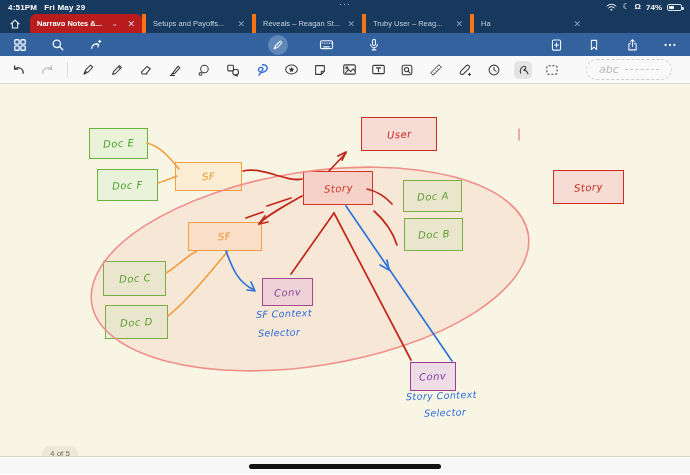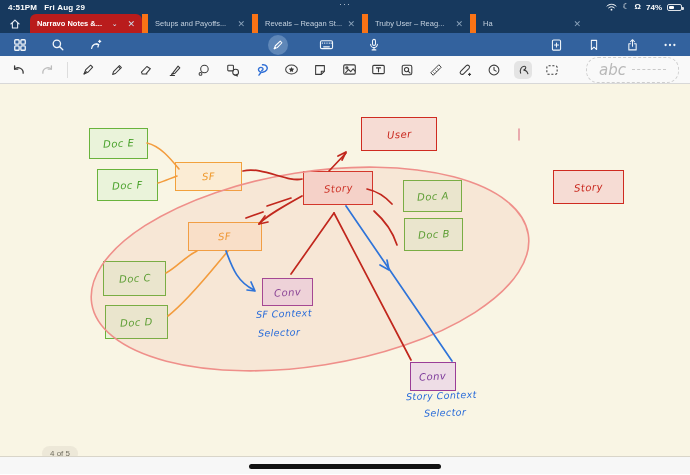--- a/index.html
+++ b/index.html
@@ -17,21 +17,21 @@
     border-radius:2px; }
   .battery .fill { position:absolute; left:1px; top:1px; bottom:1px; width:36%; background:#fff; border-radius:1px; }
   .battery .nub { position:absolute; right:-3px; top:2px; width:2px; height:3px; background:rgba(255,255,255,.85); border-radius:0 1px 1px 0; }
   .mt-dots { position:absolute; left:50%; top:0; transform:translateX(-50%);
     color:#b9c6d6; font-size:9px; line-height:8px; letter-spacing:1px; }
 
   
   .tabbar { height:19px; background:#17395e; display:flex; align-items:stretch; }
   .home-btn { width:30px; display:flex; align-items:center; justify-content:center; color:#e8eef5; }
   .tab { display:flex; align-items:center; justify-content:space-between; gap:4px;
-    padding:0 7px; font-size:7.5px; color:#c3d0de; border-left:6px solid #f97316;
+    padding:0 7px; font-size:7.5px; color:#c3d0de; border-left:4px solid #f97316;
     white-space:nowrap; overflow:hidden; }
   .tab .lbl { overflow:hidden; text-overflow:ellipsis; }
   .tab .x { color:#8aa2ba; font-size:9px; }
   .tab.active { background:#b91c1c; color:#fff; border-radius:6px 6px 0 0;
     border-left:none; font-weight:bold; }
   .tab.active .chev { color:#cfdcea; font-size:7px; }
   .tab.active .x { color:#cfdcea; }
 
   
   .toolbar-main { height:23px; background:#33629e; display:flex; align-items:center;
@@ -45,21 +45,21 @@
   
   .toolbar-tools { height:28px; background:#f9f9f9; border-bottom:1px solid #d8d8d8;
     display:flex; align-items:center; gap:11px; padding:0 9px; color:#3a3a3a; }
   .tool { display:flex; align-items:center; justify-content:center; width:18px; height:18px; }
   .tool.muted { color:#bcbcbc; }
   .tool.blue { color:#2f6fd6; }
   .tool.sel { background:#e4e4e4; border-radius:5px; }
   .vdiv { width:1px; height:16px; background:#ddd; }
   .abc-pill { display:flex; align-items:center; gap:6px; margin-left:14px;
     border:1.5px dashed #cfcfcf; border-radius:12px; padding:3px 12px; color:#b9b9b9;
-    font-size:15px; font-style:italic; font-family:"DejaVu Sans",sans-serif; }
+    font-size:11px; font-style:italic; font-family:"DejaVu Sans",sans-serif; }
   .abc-dashes { width:34px; border-bottom:1.5px dashed #c9c9c9; height:1px; }
 
   
   .canvas { position:relative; width:690px; height:373px; background:#f9f5e4;
     border-bottom:1px solid #d9d5c9; overflow:hidden; }
   .box { position:absolute; display:flex; align-items:center; justify-content:center;
     z-index:1; font-family:"DejaVu Sans",sans-serif; font-style:italic; font-size:10px;
     letter-spacing:.5px; }
   .box span { transform:rotate(-3deg); }
   .box.green  { border:1.5px solid #69b33c; background:#eaf3da; color:#4aa22c; }
@@ -78,21 +78,21 @@
     width:192px; height:4.5px; background:#111; border-radius:3px; }
 </style>
 </head>
 <body>
 
 <div class="screen">
 
   <div class="statusbar">
     <div class="left">
       <span>4:51PM</span>
-      <span>Fri Aug 29</span>
+      <span>Fri May 29</span>
     </div>
     <div class="mt-dots">···</div>
     <div class="right">
       <span>
         <svg class="ic" width="11" height="8" viewBox="0 0 11 8" fill="none" stroke="#fff" stroke-width="1" stroke-linecap="round">
           <path d="M1,3 C3.5,0.7 7.5,0.7 10,3"></path>
             <path d="M2.7,4.8 C4.4,3.3 6.6,3.3 8.3,4.8"></path>
             <circle cx="5.5" cy="6.7" r="0.9" fill="#fff" stroke="none"></circle>
         </svg>
       </span>

